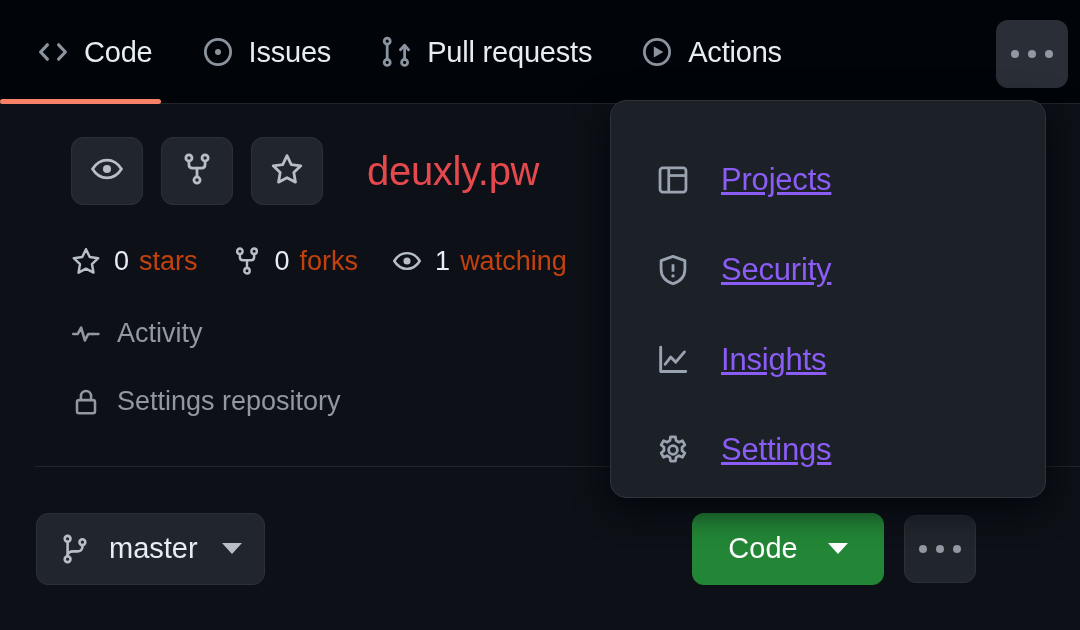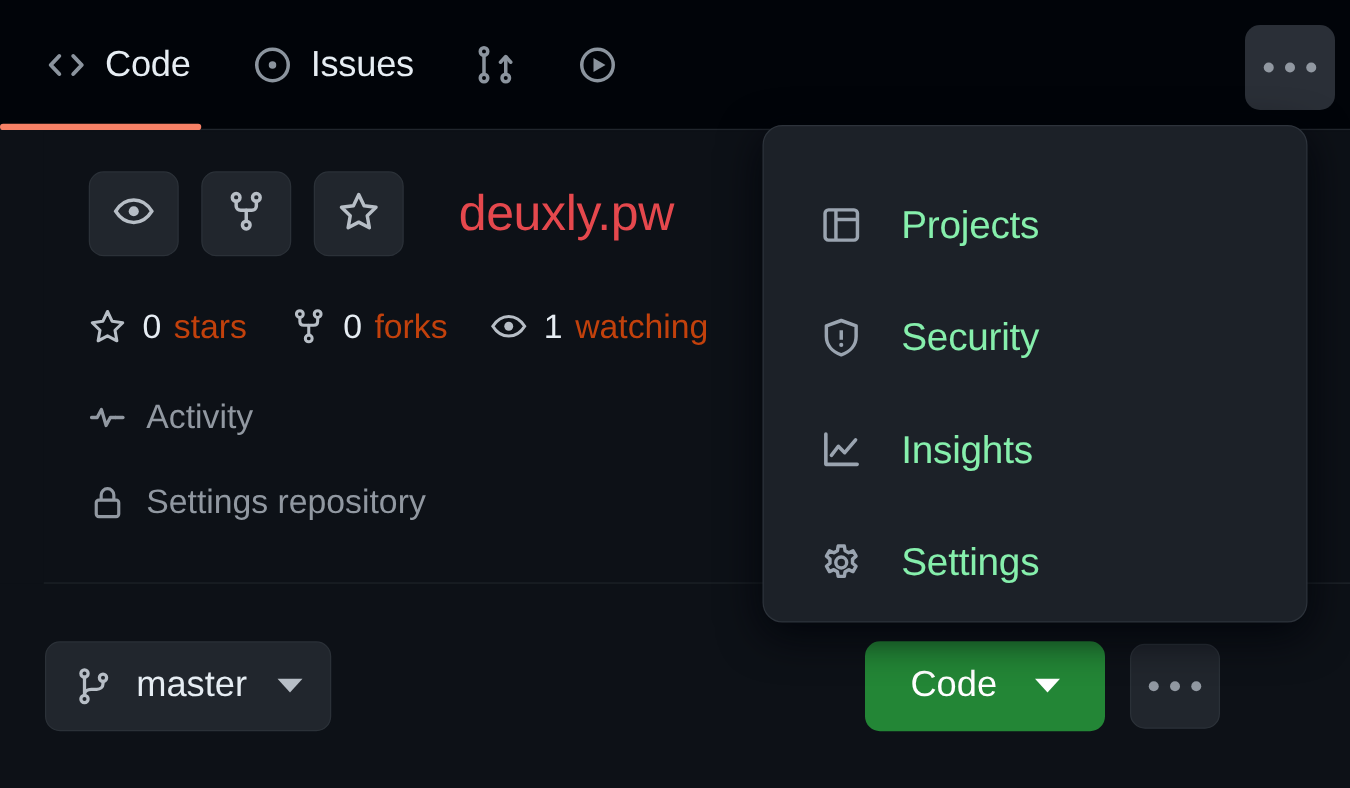--- a/index.html
+++ b/index.html
@@ -237,23 +237,24 @@
     cursor: pointer;
   }
   .dd-item .dd-ico {
     width: 36px; height: 36px;
     display: flex; align-items: center; justify-content: center;
     color: #9aa4b0;
     flex: 0 0 auto;
   }
   .dd-item .dd-label {
     font-size: 31px;
-    color: #86efac;
+    color: #8b5cf6;
     letter-spacing: -0.2px;
     white-space: nowrap;
+    text-decoration: underline;
   }
 </style>
 </head>
 <body>
 
 <div class="repo-nav">
   <div class="nav-items">
 
     <div class="nav-item is-selected">
       <span class="nav-icon">
@@ -279,29 +280,31 @@
       <span class="nav-icon">
         <svg width="32" height="32" viewBox="0 0 16 16" fill="none" stroke="currentColor" stroke-width="1.4" stroke-linecap="round" stroke-linejoin="round">
           <circle cx="3.6" cy="2.6" r="1.5"></circle>
           <circle cx="3.6" cy="13.2" r="1.5"></circle>
           <line x1="3.6" y1="4.1" x2="3.6" y2="11.7"></line>
           <circle cx="12.3" cy="13.2" r="1.5"></circle>
           <path d="M12.3 11.7 V5.0"></path>
           <polyline points="10.2,6.9 12.3,4.6 14.3,6.9"></polyline>
         </svg>
       </span>
+      <span class="nav-label">Pull requests</span>
     </div>
 
     <div class="nav-item">
       <span class="nav-icon">
         <svg width="32" height="32" viewBox="0 0 16 16" fill="none" stroke="currentColor" stroke-width="1.4">
           <circle cx="8" cy="8" r="6.3"></circle>
           <polygon points="6.4,5.2 11.2,8 6.4,10.8" fill="currentColor" stroke="none"></polygon>
         </svg>
       </span>
+      <span class="nav-label">Actions</span>
     </div>
 
   </div>
 
   <div class="nav-overflow-btn">
     <span class="dot3">
         <i></i>
         <i></i>
         <i></i>
       </span>

